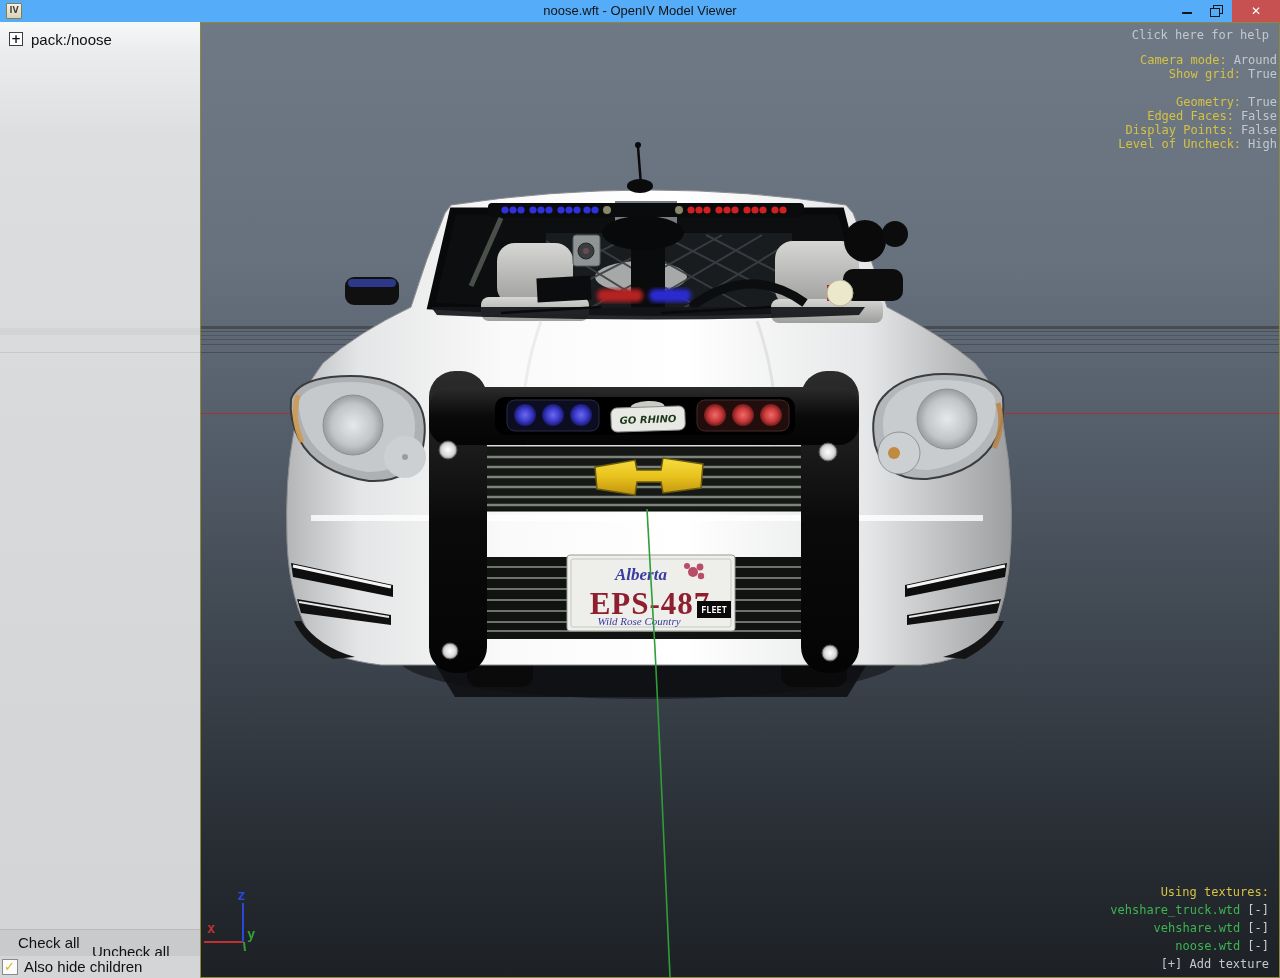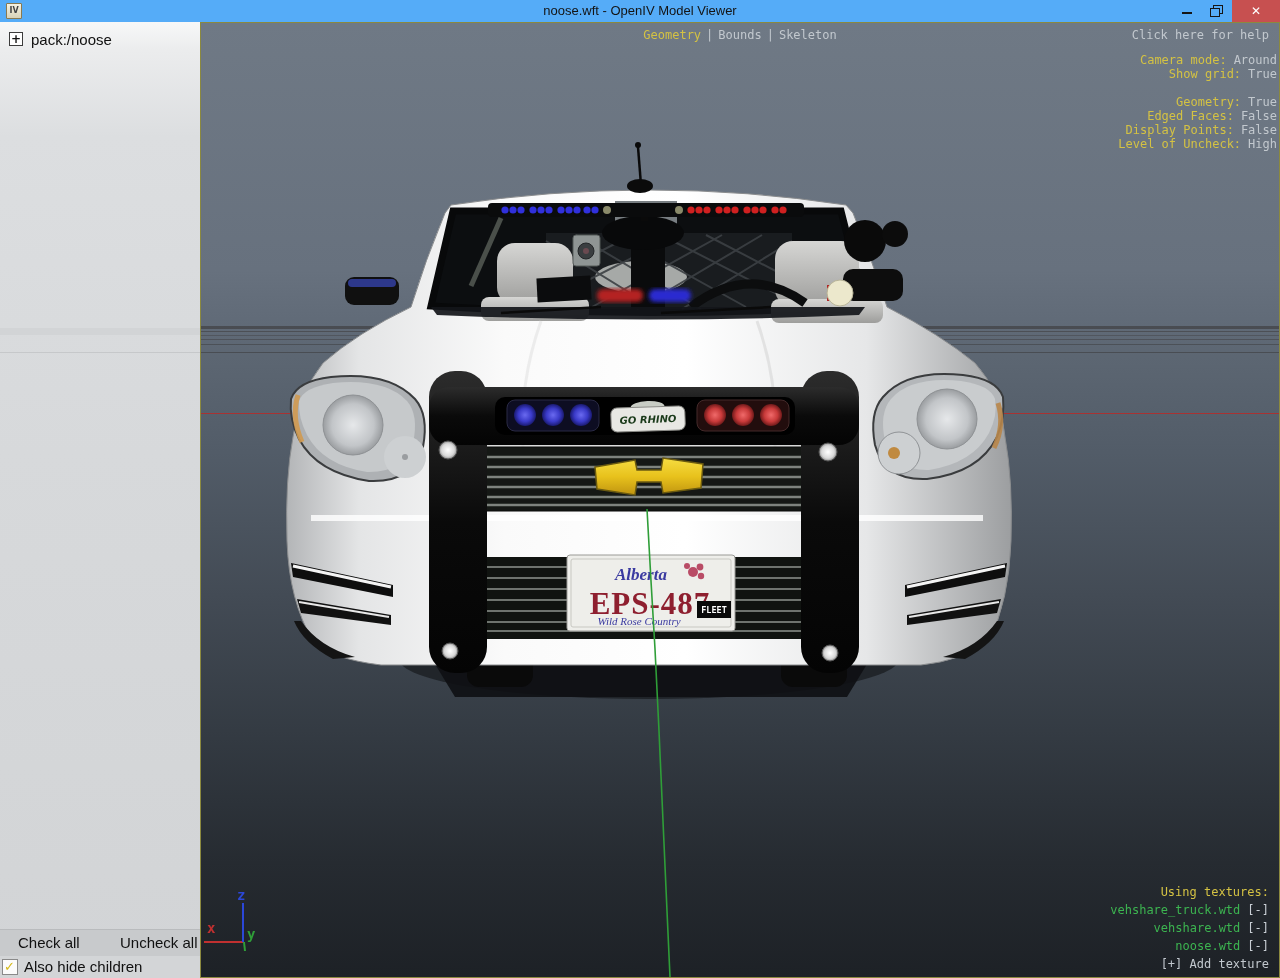--- a/index.html
+++ b/index.html
@@ -27,21 +27,21 @@
            background:linear-gradient(180deg,#f7f8f8 0%,#ebeced 3%,#dcdee0 12%,#d7d9db 45%,#d2d4d6 100%);}
   #tree-row{position:absolute;left:0;top:8px;width:200px;height:22px;}
   #expander{position:absolute;left:9px;top:2px;width:14px;height:14px;background:#fff;border:1px solid #3c3c3c;
             box-sizing:border-box;font:bold 12px/12px "DejaVu Sans",sans-serif;text-align:center;color:#111;}
   #tree-label{position:absolute;left:31px;top:0;font:15px/19px "Liberation Sans",sans-serif;color:#101010;}
   .panel-line1{position:absolute;left:0;top:306px;width:200px;height:7px;background:#cfd1d3;opacity:.7;}
   .panel-line2{position:absolute;left:0;top:330px;width:200px;height:1px;background:#c6c8ca;}
   #btnbar{position:absolute;left:0;bottom:22px;width:200px;height:26px;background:#c8cacc;border-top:1px solid #b9bbbd;}
   .flat-btn{position:absolute;top:0;height:26px;font:15px/26px "Liberation Sans",sans-serif;color:#101010;cursor:default;}
   #check-all{left:18px;}
-  #uncheck-all{left:120px;}
+  #uncheck-all{left:92px;margin-top:9px;}
   #hiderow{position:absolute;left:0;bottom:0;width:200px;height:22px;background:#d3d5d7;}
   #hide-checkbox{position:absolute;left:2px;top:3px;width:16px;height:16px;background:#fbfbfb;border:1px solid #8a8a8a;
                  box-sizing:border-box;overflow:hidden;}
   #hide-checkbox span{position:absolute;left:1px;top:-1px;font:bold 13px/16px "DejaVu Sans",sans-serif;color:#d4b818;}
   #hide-label{position:absolute;left:24px;top:0;font:15px/21px "Liberation Sans",sans-serif;color:#101010;}
 
   
   #viewport{position:absolute;left:200px;top:22px;width:1080px;height:956px;box-sizing:border-box;
             border:1px solid #8b893f;overflow:hidden;
             background:linear-gradient(180deg,#6f7985 0%,#67717e 26%,#616b78 31%,#5c6672 35%,
@@ -362,23 +362,20 @@
         <line x1="203" y1="941" x2="242" y2="941" stroke="#c03030" stroke-width="2"></line>
         <line x1="242" y1="941" x2="242" y2="902" stroke="#2b47d8" stroke-width="2"></line>
         <line x1="243" y1="941" x2="244" y2="950" stroke="#2f9e38" stroke-width="2"></line>
         <text x="206" y="932" fill="#c03030">x</text>
         <text x="236" y="899" fill="#2b47d8">z</text>
         <text x="246" y="938" fill="#2f9e38">y</text>
       </g>
     </svg>
 
 
-    <div id="tabs" class="mono">
-      <span class="yel">Geometry</span><span class="gry sep">|</span><span class="gry">Bounds</span><span class="gry sep">|</span><span class="gry">Skeleton</span>
-    </div>
 
     <div id="help-link" class="mono gry">Click here for help</div>
 
     <div id="camblock" class="mono">
       <div><span class="yel">Camera mode:</span><span class="gry val">Around</span></div>
       <div><span class="yel">Show grid:</span><span class="gry val">True</span></div>
       <div class="spacer"></div>
       <div><span class="yel">Geometry:</span><span class="gry val">True</span></div>
       <div><span class="yel">Edged Faces:</span><span class="gry val">False</span></div>
       <div><span class="yel">Display Points:</span><span class="gry val">False</span></div>

